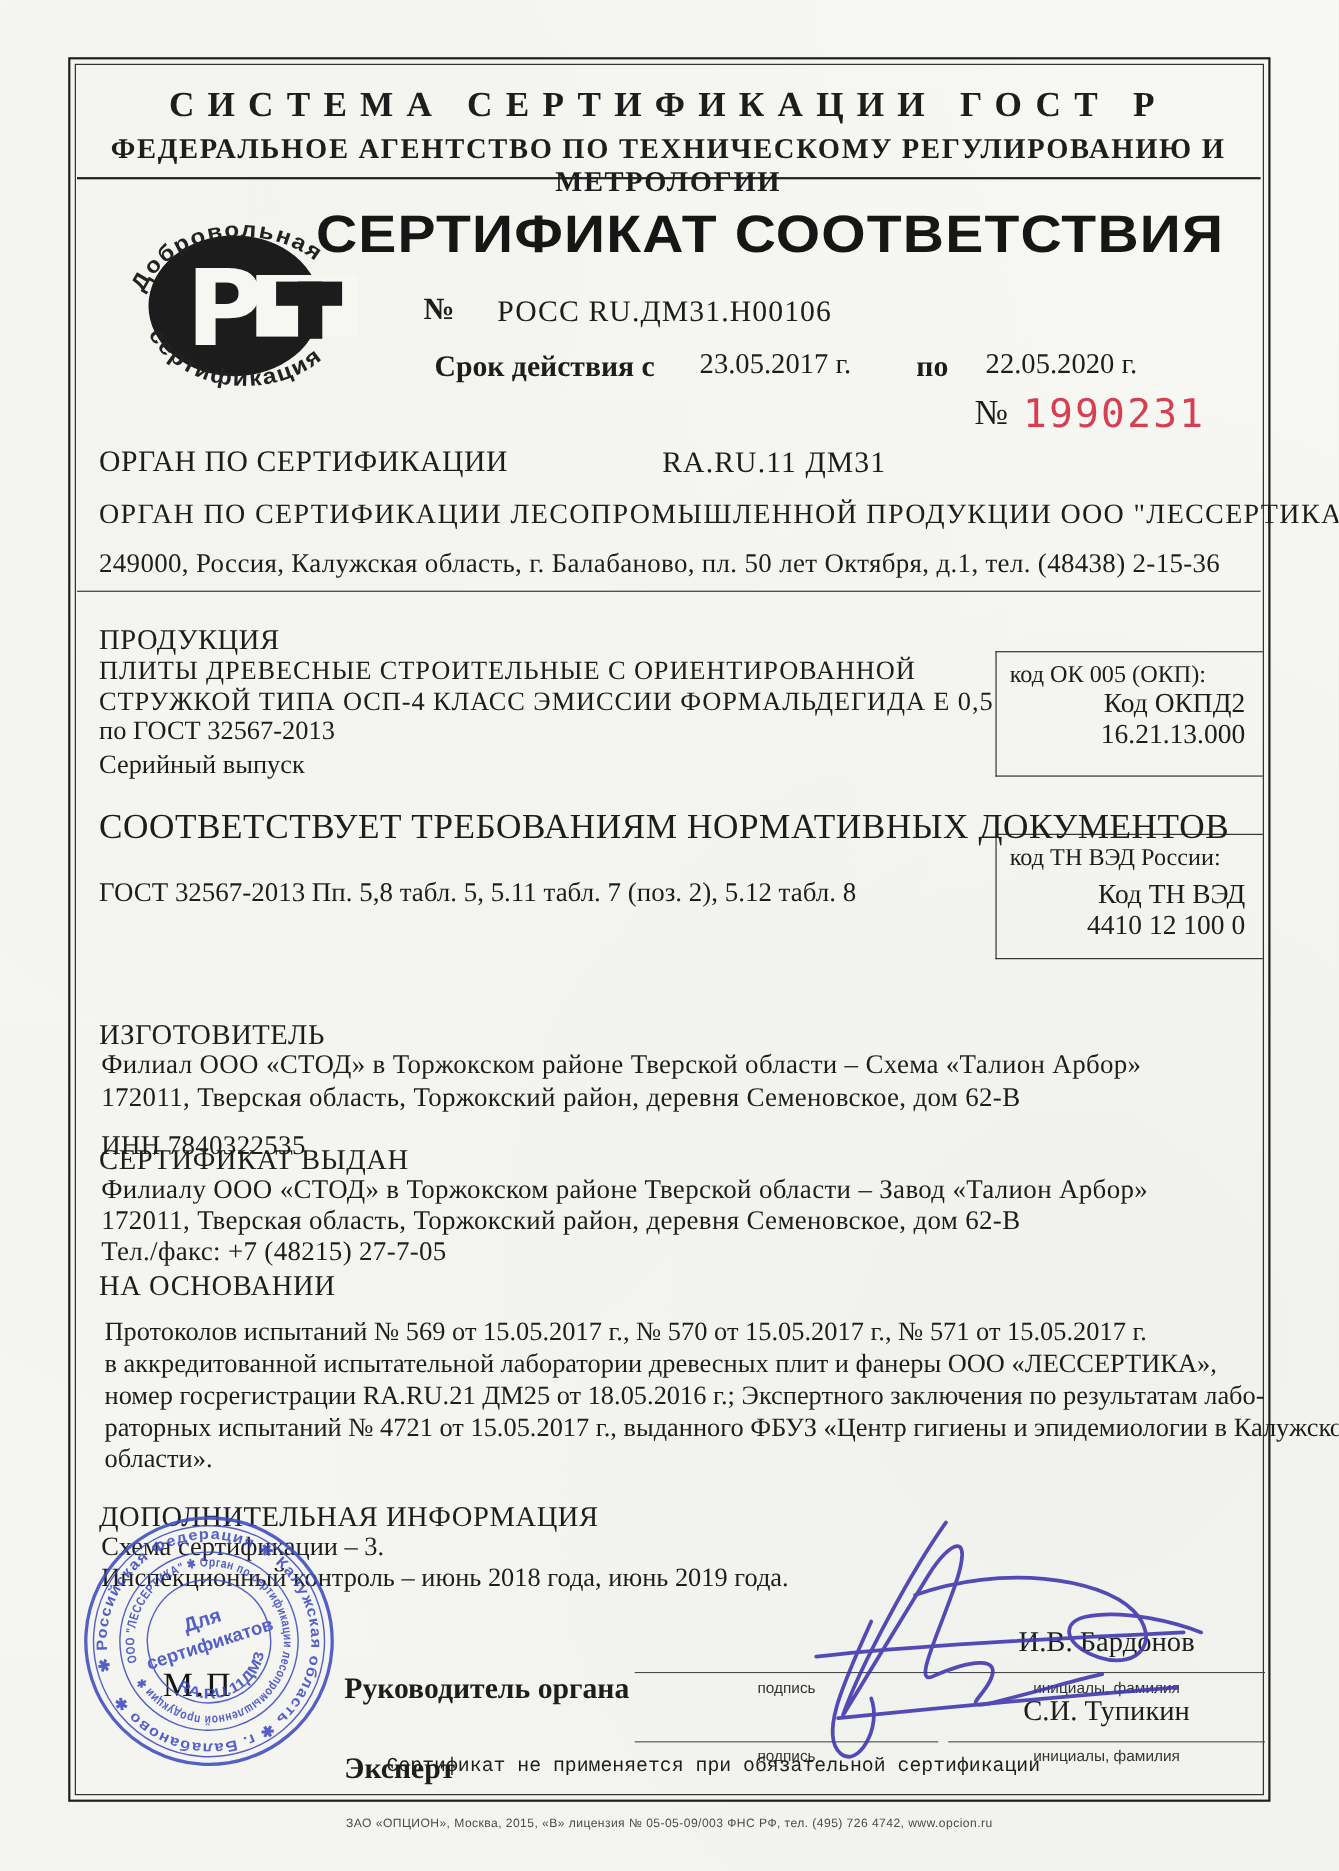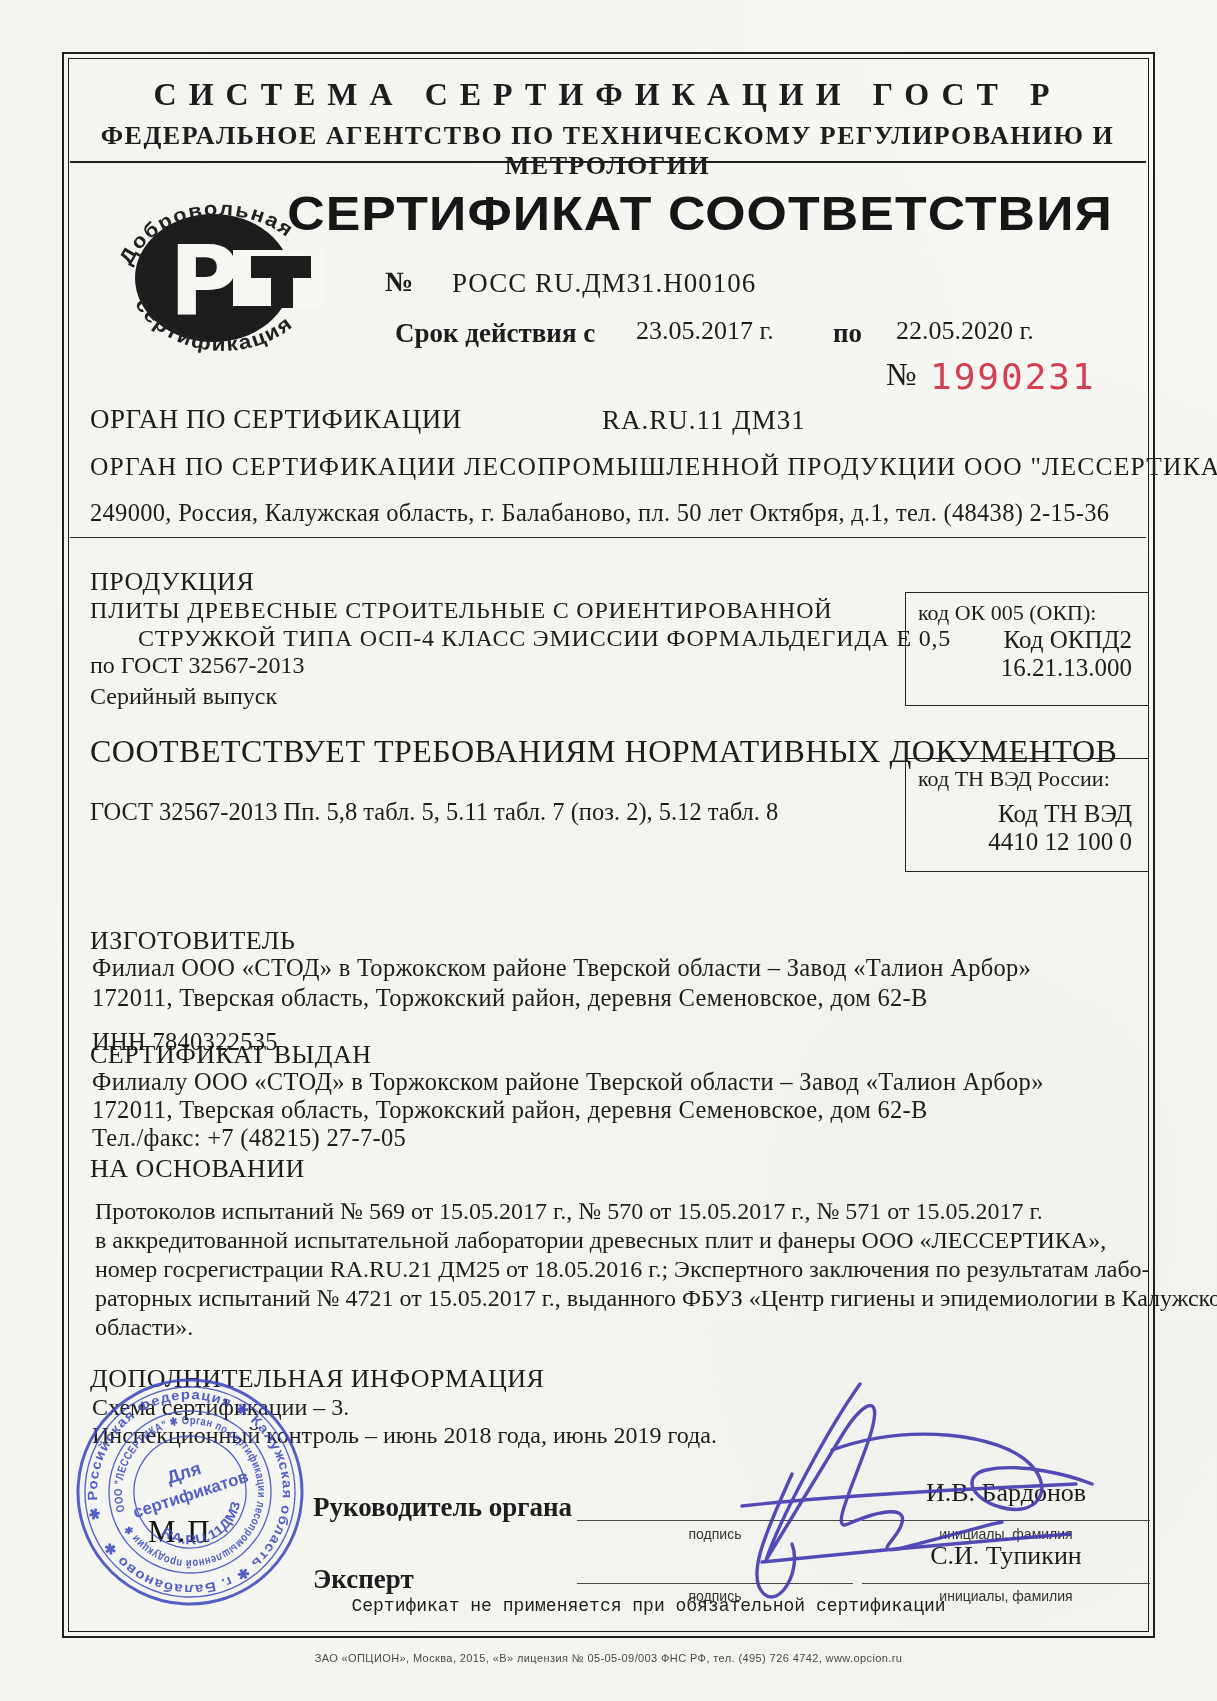--- a/index.html
+++ b/index.html
@@ -38,21 +38,21 @@
   .code-box{ border-top:1.5px solid #222; border-left:1.5px solid #222; border-bottom:1.5px solid #222; }
   .code-box .hdr{ font-size:22px; padding:7px 0 0 12px; }
   .code-box .val{ font-size:25px; text-align:right; padding-right:16px; }
   .form-number{
     font-family:"DejaVu Sans Mono", monospace;
     font-size:36px; letter-spacing:2px; color:#d63f52;
   }
   .sig-line{ border-bottom:1.5px solid #4a4a4a; }
   .caption{ font-family:"Liberation Sans", sans-serif; font-size:14px; color:#333; text-align:center; }
   .sig-name{ font-size:26px; text-align:center; }
-  .role{ font-size:27px; font-weight:bold; }
+  .role{ font-size:27px; font-weight:bold;margin-top:28px; }
   .footer-print{ font-family:"Liberation Sans", sans-serif; font-size:11px; color:#4a4a4a; letter-spacing:0.4px; }
   .mp{ font-size:31px; color:#151515; letter-spacing:2px; }
 </style>
 </head>
 <body>
 
 <div class="page">
 
   <div class="abs frame">
     <div class="frame-inner"></div>
@@ -96,41 +96,41 @@
   <span class="abs form-number" style="left:930px; top:356px;">1990231</span>
 
   <span class="abs section-label" style="left:90px; top:404px; font-size:27px;">ОРГАН ПО СЕРТИФИКАЦИИ</span>
   <span class="abs nowrap" style="left:602px; top:405px; font-size:27px; letter-spacing:1px;">RA.RU.11 ДМ31</span>
   <div class="abs nowrap" style="left:90px; top:452px; font-size:25.5px; letter-spacing:1.2px;">ОРГАН ПО СЕРТИФИКАЦИИ ЛЕСОПРОМЫШЛЕННОЙ ПРОДУКЦИИ  ООО "ЛЕССЕРТИКА"</div>
   <div class="abs body-text nowrap" style="left:90px; top:499px;">249000, Россия, Калужская область, г. Балабаново, пл. 50 лет Октября, д.1, тел. (48438) 2-15-36</div>
   <div class="abs thin-rule" style="left:70px; top:537px; width:1076px;"></div>
 
   <div class="abs section-label" style="left:90px; top:567px;">ПРОДУКЦИЯ</div>
   <div class="abs nowrap" style="left:90px; top:597px; font-size:24px; letter-spacing:0.8px;">ПЛИТЫ ДРЕВЕСНЫЕ СТРОИТЕЛЬНЫЕ С ОРИЕНТИРОВАННОЙ</div>
-  <div class="abs nowrap" style="left:90px; top:625px; font-size:24px; letter-spacing:0.8px;margin-left:48px;">СТРУЖКОЙ ТИПА ОСП-4 КЛАСС ЭМИССИИ ФОРМАЛЬДЕГИДА Е 0,5</div>
+  <div class="abs nowrap" style="left:90px; top:625px; font-size:24px; letter-spacing:0.8px;">СТРУЖКОЙ ТИПА ОСП-4 КЛАСС ЭМИССИИ ФОРМАЛЬДЕГИДА Е 0,5</div>
   <div class="abs nowrap" style="left:90px; top:652px; font-size:24px;">по ГОСТ 32567-2013</div>
   <div class="abs nowrap" style="left:90px; top:683px; font-size:24px;">Серийный выпуск</div>
 
   <div class="abs code-box" style="left:905px; top:592px; width:242px; height:112px;">
     <div class="hdr">код ОК 005 (ОКП):</div>
     <div class="val">Код ОКПД2</div>
     <div class="val">16.21.13.000</div>
   </div>
 
   <div class="abs section-label nowrap" style="left:90px; top:733px; font-size:32px;">СООТВЕТСТВУЕТ ТРЕБОВАНИЯМ НОРМАТИВНЫХ ДОКУМЕНТОВ</div>
   <div class="abs nowrap" style="left:90px; top:798px; font-size:24.5px;">ГОСТ 32567-2013 Пп. 5,8 табл. 5, 5.11 табл. 7 (поз. 2), 5.12 табл. 8</div>
 
   <div class="abs code-box" style="left:905px; top:758px; width:242px; height:112px;">
     <div class="hdr">код ТН ВЭД России:</div>
     <div class="val" style="padding-top:8px;">Код ТН ВЭД</div>
     <div class="val">4410 12 100 0</div>
   </div>
 
   <div class="abs section-label" style="left:90px; top:926px;">ИЗГОТОВИТЕЛЬ</div>
-  <div class="abs body-text nowrap" style="left:92px; top:954px;">Филиал ООО «СТОД» в Торжокском районе Тверской области – Завод «Талион Арбор»</div>
+  <div class="abs body-text nowrap" style="left:92px; top:954px;">Филиал ООО «СТОД» в Торжокском районе Тверской области – Схема «Талион Арбор»</div>
   <div class="abs body-text nowrap" style="left:92px; top:984px;">172011, Тверская область, Торжокский район, деревня Семеновское, дом 62-В</div>
   <div class="abs body-text nowrap" style="left:92px; top:1028px;">ИНН 7840322535</div>
 
   <div class="abs section-label" style="left:90px; top:1040px;">СЕРТИФИКАТ ВЫДАН</div>
   <div class="abs body-text nowrap" style="left:92px; top:1068px;">Филиалу ООО «СТОД» в Торжокском районе Тверской области – Завод «Талион Арбор»</div>
   <div class="abs body-text nowrap" style="left:92px; top:1096px;">172011, Тверская область, Торжокский район, деревня Семеновское, дом 62-В</div>
   <div class="abs body-text nowrap" style="left:92px; top:1124px;">Тел./факс: +7 (48215) 27-7-05</div>
 
   <div class="abs section-label" style="left:90px; top:1154px;">НА ОСНОВАНИИ</div>
   <div class="abs nowrap" style="left:95px; top:1198px; font-size:24px;">Протоколов испытаний  № 569 от 15.05.2017 г., № 570 от 15.05.2017 г., № 571 от 15.05.2017 г.</div>

